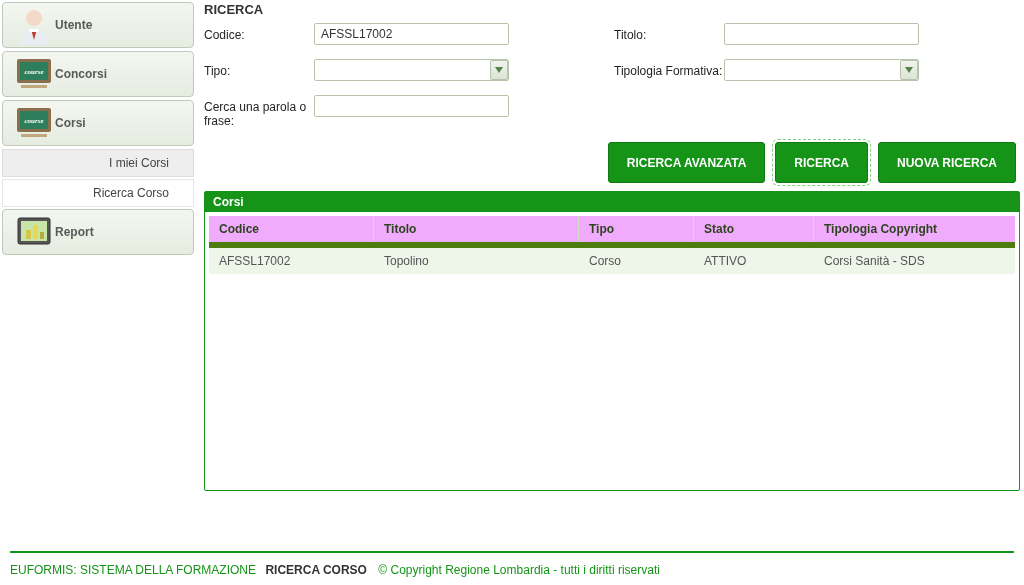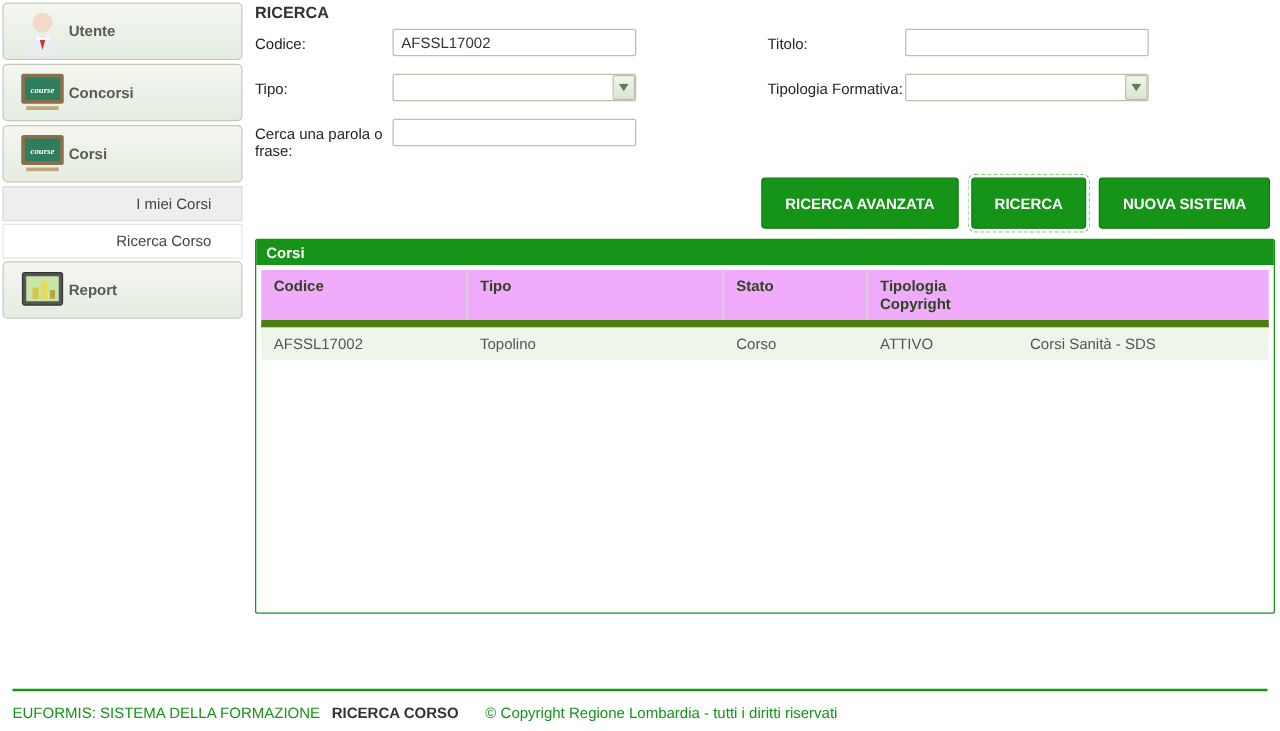--- a/index.html
+++ b/index.html
@@ -102,21 +102,21 @@
   .hr {
     position:absolute; left:10px; right:10px; bottom:32px;
     height:2px; background:#159418;
   }
   .footer {
     position:absolute; left:10px; right:10px; bottom:8px;
     font-size:12px;
   }
   .footer .a { color:#159418; font-weight:normal; }
   .footer .b { color:#333; font-weight:bold; margin-left:6px; }
-  .footer .c { color:#159418; margin-left:18px; }
+  .footer .c { color:#159418; margin-left:8px; }
   
   svg { display:block; }
 </style>
 </head>
 <body>
 
 <div class="wrap">
 
   <div class="sidebar">
     <div class="side-item">
@@ -213,28 +213,29 @@
       <label>Cerca una parola o frase:</label>
       <div><input class="txt" value="" style=""></div>
       <div></div>
         <div></div>
         <div></div>
     </div>
 
     <div class="btn-row">
       <button class="btn">RICERCA AVANZATA</button>
       <button class="btn focused">RICERCA</button>
-      <button class="btn">NUOVA SISTEMA</button>
+      <button class="btn">NUOVA RICERCA</button>
     </div>
 
     <div class="panel">
       <div class="panel-h">Corsi</div>
       <div style="padding:4px;">
         <div class="tbl-h">
           <div>Codice</div>
+          <div>Titolo</div>
           <div>Tipo</div>
           <div>Stato</div>
           <div>Tipologia Copyright</div>
         </div>
         <div class="tbl-r">
           <div>AFSSL17002</div>
           <div>Topolino</div>
           <div>Corso</div>
           <div>ATTIVO</div>
           <div>Corsi Sanità - SDS</div>

